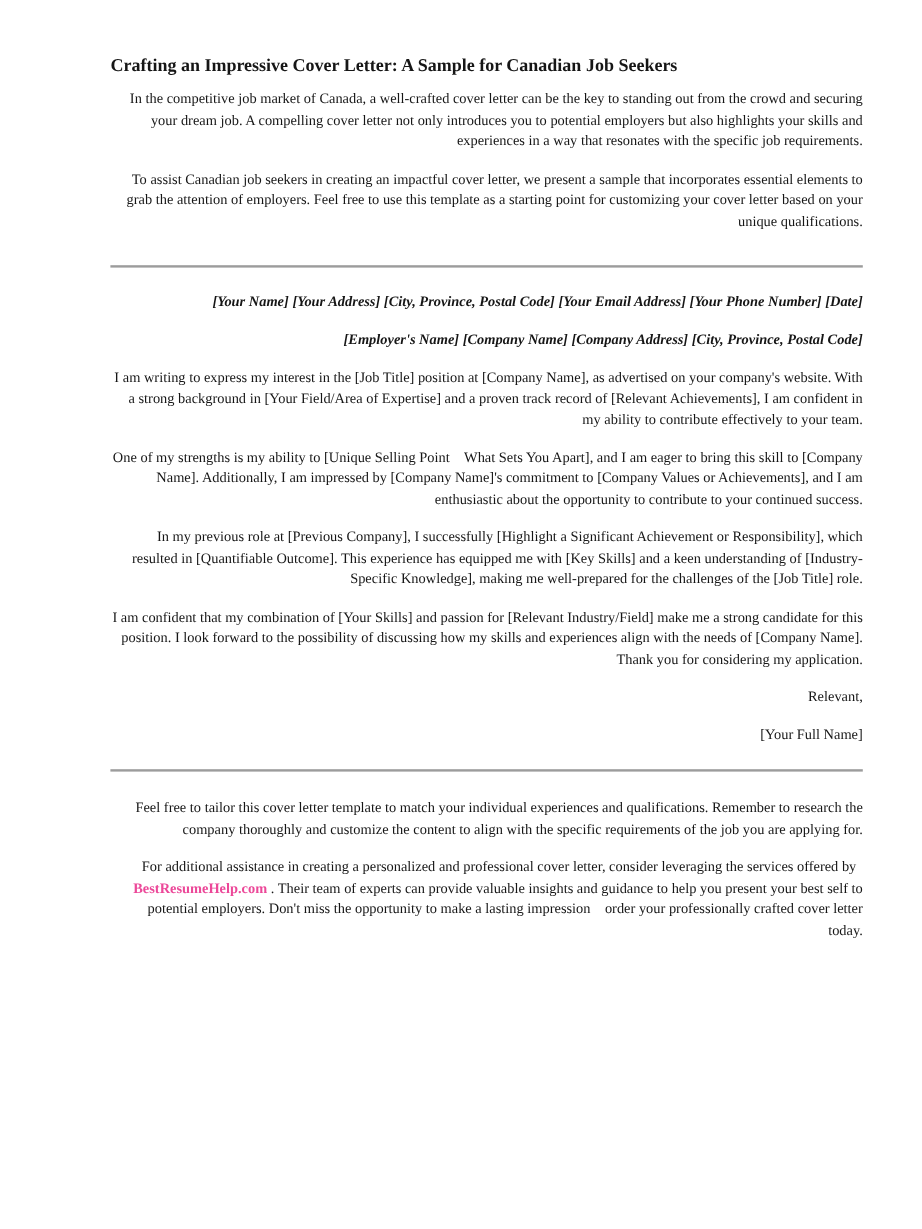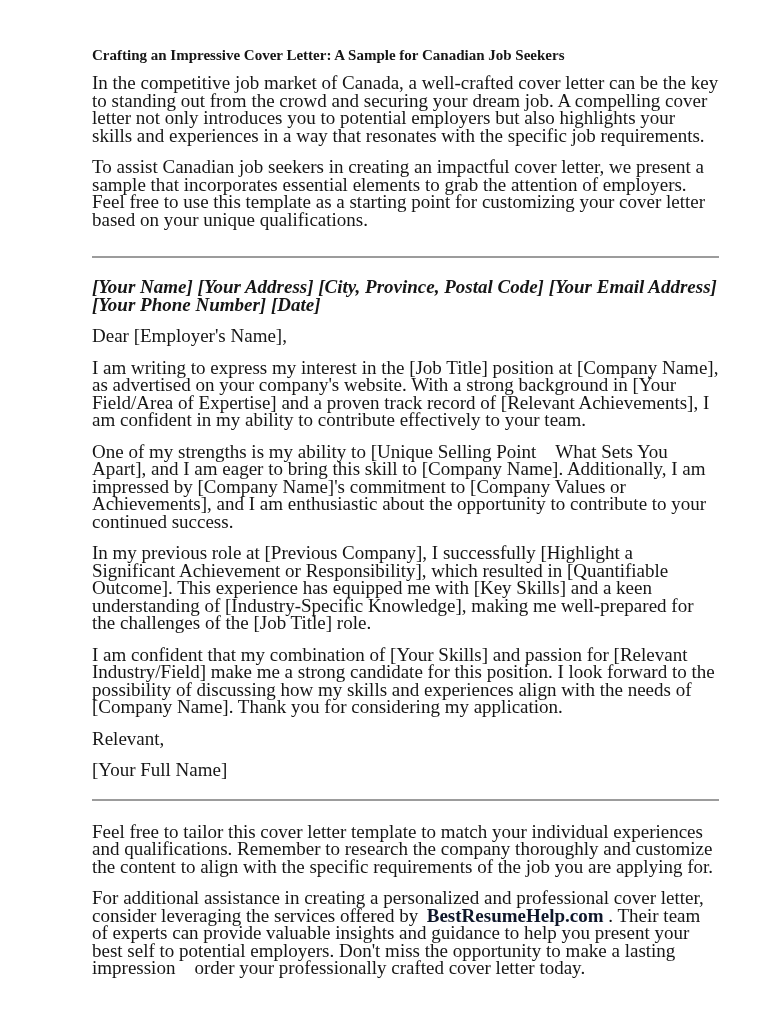--- a/index.html
+++ b/index.html
@@ -15,33 +15,34 @@
   .content {
     padding: 46px 49px 0 92px; 
   }
   .doc-title {
     font-size: 15px;
     line-height: 18px;
     font-weight: bold;
     margin: 0 0 10px 0;
   }
   p {
-    font-size: 19px;
+    font-size: 12px;
     line-height: 17.5px;
     margin: 0 0 14px 0;
+    text-align: right;
   }
   p.bold { font-weight: bold; font-style: italic; }
   hr.rule {
     border: none;
     border-top: 2px solid #9c9c9c;
     margin: 28px 0 20px 0;
   }
   hr.rule.second { margin: 20px 0 22px 0; }
   a.brh-link {
-    color: #0f172a;
+    color: #ec4899;
     font-weight: bold;
     text-decoration: none;
     cursor: pointer;
   }
 </style>
 </head>
 <body>
 
 <div class="page">
   <div class="content">
@@ -49,22 +50,22 @@
     <h1 class="doc-title">Crafting an Impressive Cover Letter: A Sample for Canadian Job Seekers</h1>
 
     <p>In the competitive job market of Canada, a well-crafted cover letter can be the key to standing out from the crowd and securing your dream job. A compelling cover letter not only introduces you to potential employers but also highlights your skills and experiences in a way that resonates with the specific job requirements.</p>
 
     <p>To assist Canadian job seekers in creating an impactful cover letter, we present a sample that incorporates essential elements to grab the attention of employers. Feel free to use this template as a starting point for customizing your cover letter based on your unique qualifications.</p>
 
     <hr class="rule">
 
     <p class="bold">[Your Name] [Your Address] [City, Province, Postal Code] [Your Email Address] [Your Phone Number] [Date]</p>
 
+    <p class="bold">[Employer's Name] [Company Name] [Company Address] [City, Province, Postal Code]</p>
 
-    <p>Dear [Employer's Name],</p>
 
     <p>I am writing to express my interest in the [Job Title] position at [Company Name], as advertised on your company's website. With a strong background in [Your Field/Area of Expertise] and a proven track record of [Relevant Achievements], I am confident in my ability to contribute effectively to your team.</p>
 
     <p>One of my strengths is my ability to [Unique Selling Point What Sets You Apart], and I am eager to bring this skill to [Company Name]. Additionally, I am impressed by [Company Name]'s commitment to [Company Values or Achievements], and I am enthusiastic about the opportunity to contribute to your continued success.</p>
 
     <p>In my previous role at [Previous Company], I successfully [Highlight a Significant Achievement or Responsibility], which resulted in [Quantifiable Outcome]. This experience has equipped me with [Key Skills] and a keen understanding of [Industry-Specific Knowledge], making me well-prepared for the challenges of the [Job Title] role.</p>
 
     <p>I am confident that my combination of [Your Skills] and passion for [Relevant Industry/Field] make me a strong candidate for this position. I look forward to the possibility of discussing how my skills and experiences align with the needs of [Company Name]. Thank you for considering my application.</p>
 
     <p>Relevant,</p>

